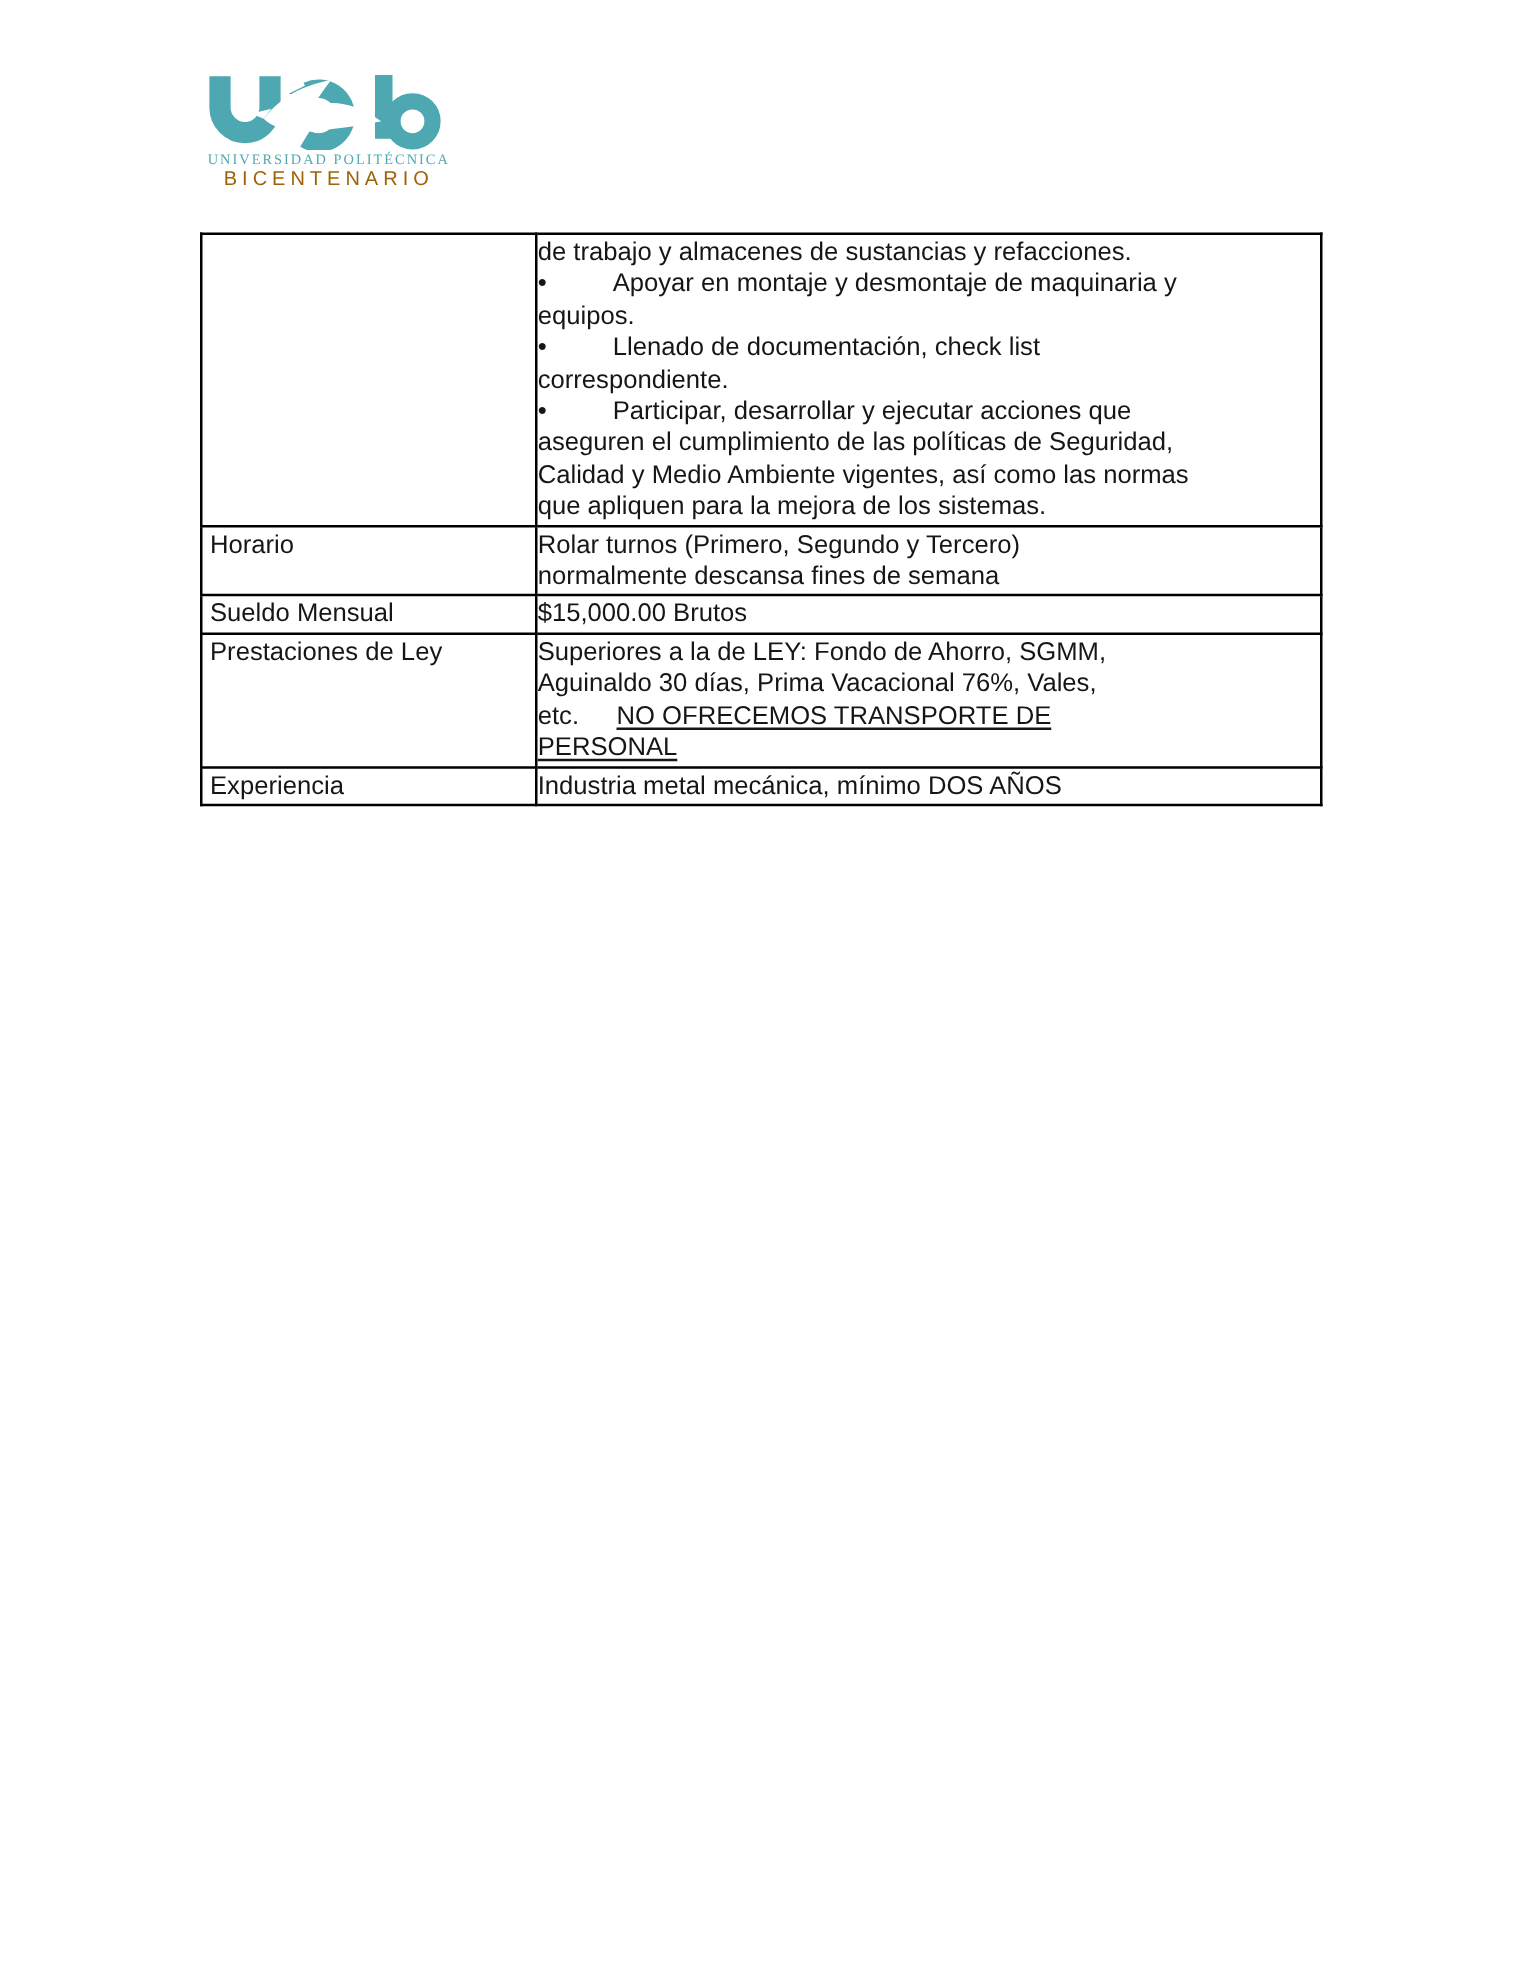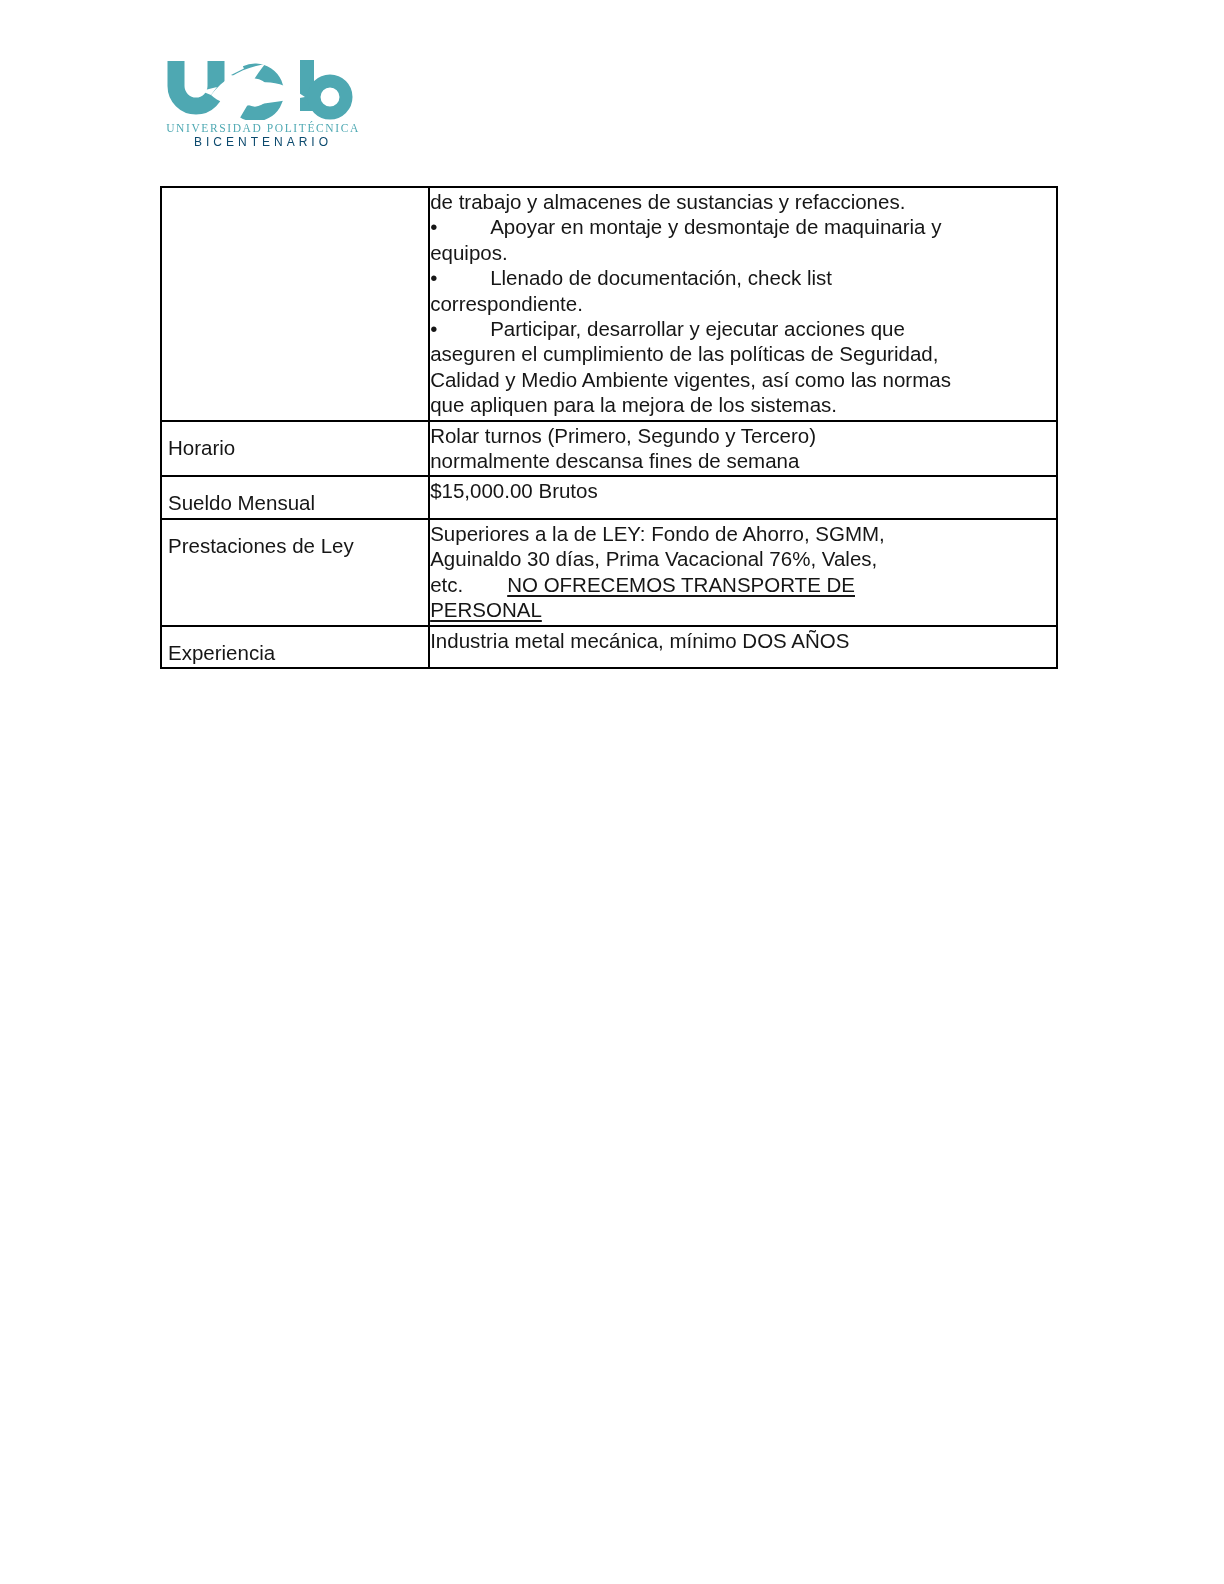--- a/index.html
+++ b/index.html
@@ -24,55 +24,55 @@
   }
   .logo-mark { display: block; margin: 0 auto 2px auto; }
   .logo-line1 {
     font-size: 11.5px;
     letter-spacing: 1.6px;
     color: #4fa9b3;
     white-space: nowrap;
     font-family: Liberation Serif, serif;
   }
   .logo-line2 {
-    font-size: 12px;
+    font-size: 16px;
     letter-spacing: 4px;
-    color: #0c4a6e;
+    color: #a16207;
     white-space: nowrap;
     margin-top: 1px;
   }
 
   
   table.doc-table {
     position: absolute;
     left: 160px;
     top: 186px;
     width: 898px;
     border-collapse: collapse;
     table-layout: fixed;
   }
   .doc-table td {
     border: 2px solid #000000;
     vertical-align: top;
     font-size: 20.5px;
     line-height: 25.4px;
   }
-  .doc-table td.label-cell { width: 252px; padding: 13px 6px 2px 6px; }
+  .doc-table td.label-cell { width: 252px; padding: 1px 6px 2px 6px; }
   .doc-table td.value-cell { width: 590px; padding: 1px 6px 2px 0; }
   .ln { white-space: nowrap; }
   .blt {
     display: inline-block;
     width: 60px;
   }
   .und {
     text-decoration: underline;
     text-decoration-thickness: 2px;
     text-underline-offset: 3px;
   }
-  .gap { margin-left: 44px; }
+  .gap { margin-left: 30px; }
 </style>
 </head>
 <body>
 
 <div class="page">
 
   <div class="logo">
     <svg class="logo-mark" width="192" height="60" viewBox="0 0 192 60" aria-hidden="true">
 
       <path d="M9,1 L9,26 A20,20 0 0 0 49,26 L49,1" fill="none" stroke="#4ea8b2" stroke-width="17"></path>

